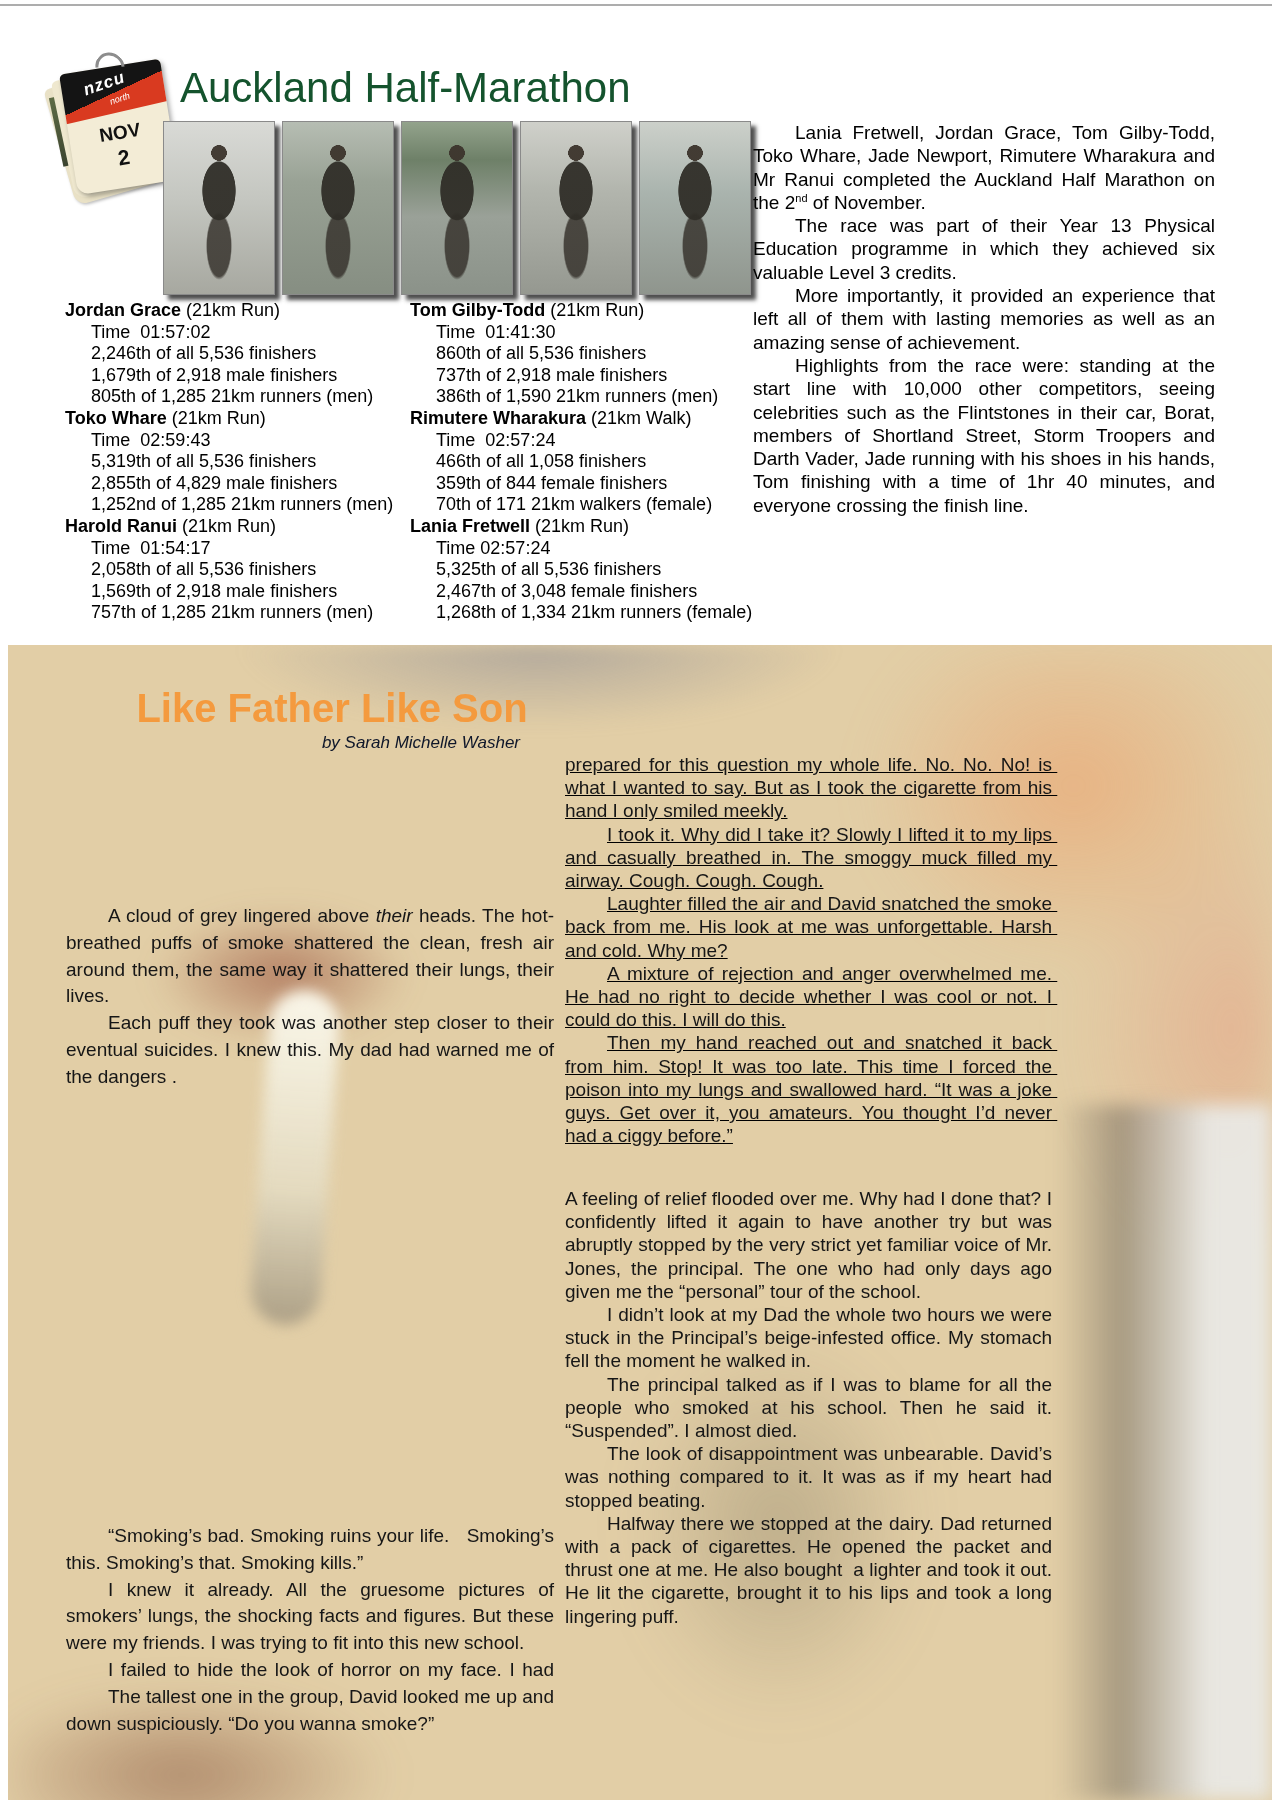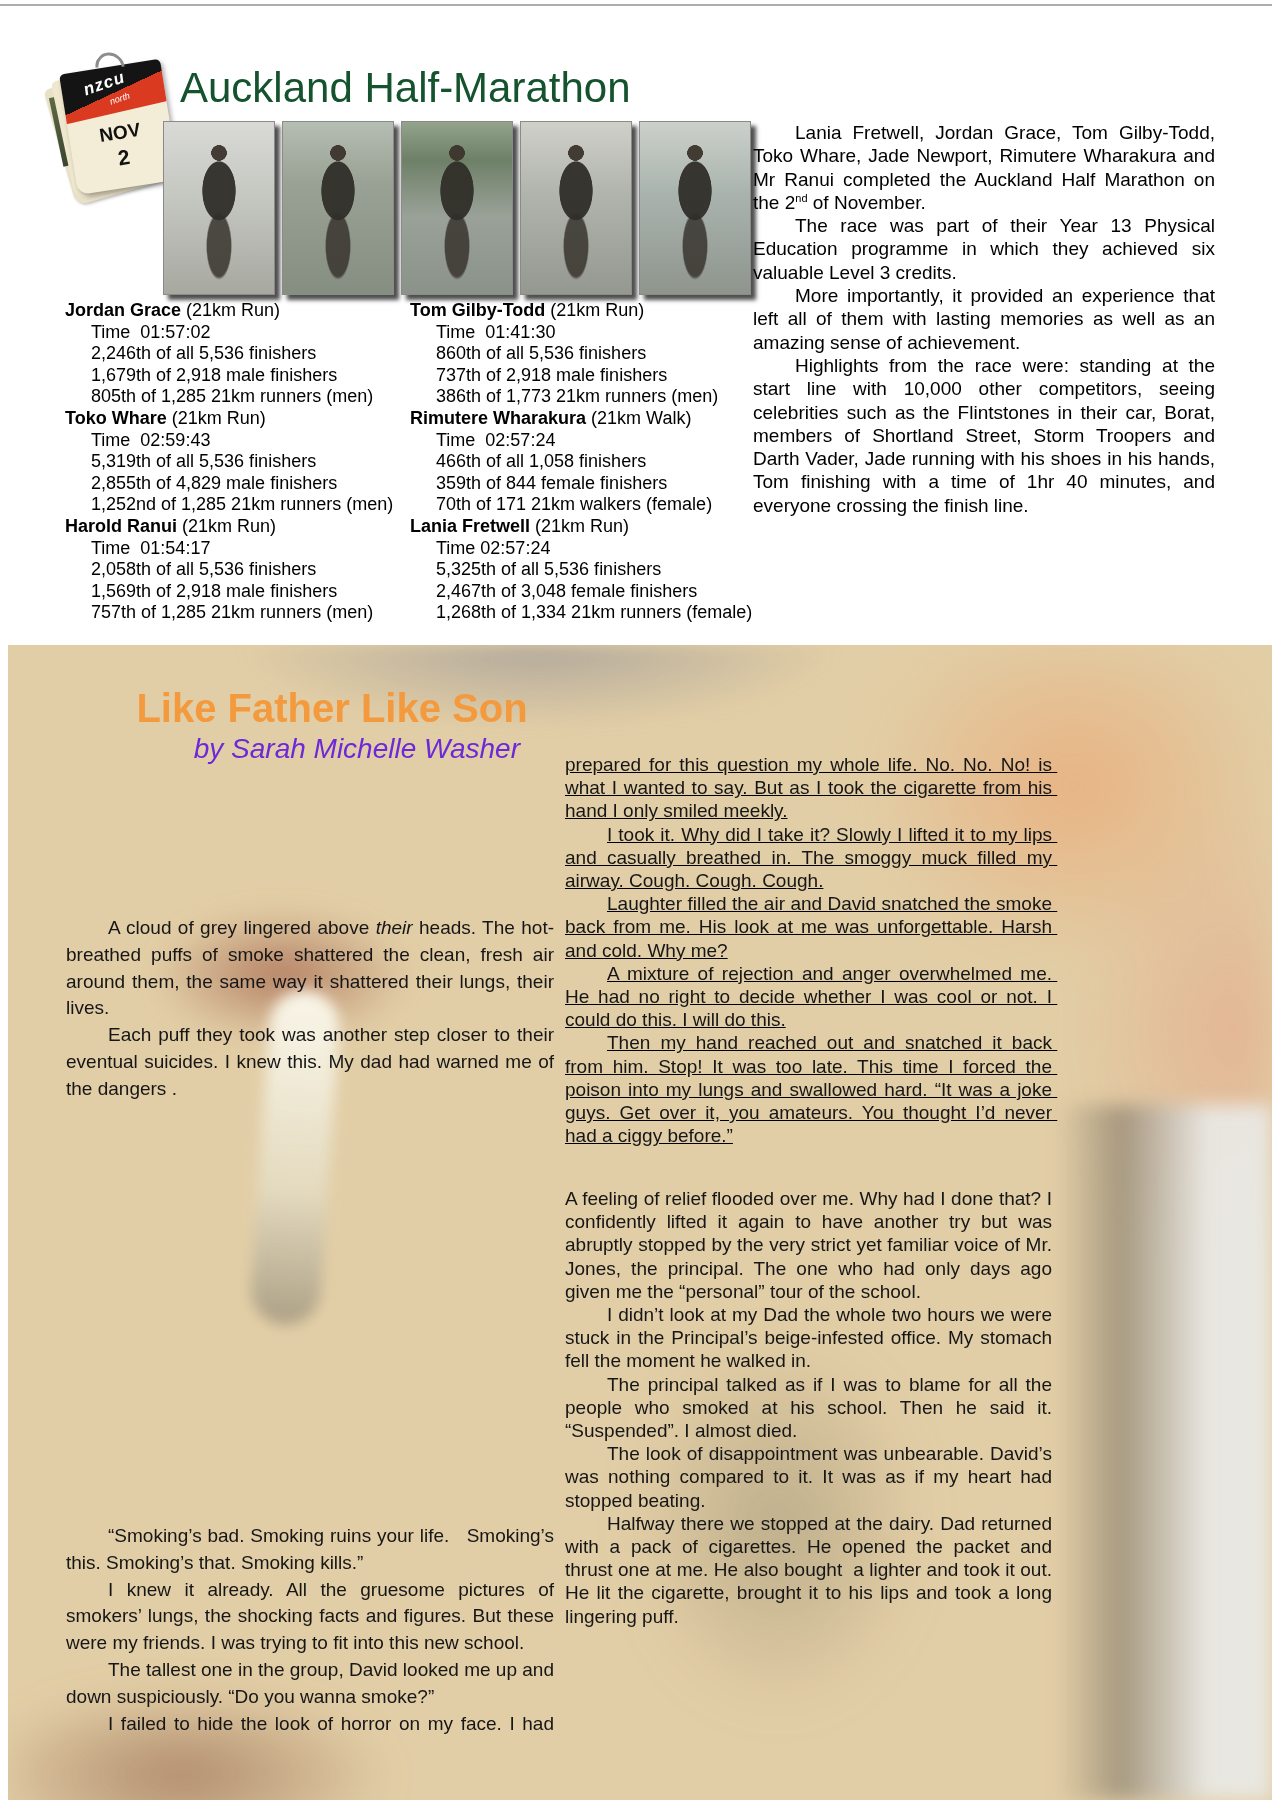--- a/index.html
+++ b/index.html
@@ -88,22 +88,22 @@
          filter:blur(9px); }
   .bg6 { left:0; bottom:-50px; width:580px; height:250px;
          background:radial-gradient(ellipse 300px 125px at 30% 70%, rgba(124,70,48,0.5), transparent 70%);
          filter:blur(20px); }
   .bg7 { left:550px; top:590px; width:440px; height:580px;
          background:radial-gradient(ellipse 210px 270px at 50% 50%, rgba(118,110,86,0.35), transparent 70%);
          filter:blur(26px); }
 
   .story-title { margin:0; padding-left:44px; text-align:center; font-size:40px; line-height:46px;
                  font-weight:bold; color:#f49a3e; }
-  .story-byline { margin:2px 34px 12px 0; text-align:right; font-size:28px; font-style:italic;
-                  color:#6d28d9; }
+  .story-byline { margin:2px 34px 12px 0; text-align:right; font-size:17px; font-style:italic;
+                  color:#0f172a; }
   .sp { margin:0; font-size:19px; text-align:justify; color:#161616; white-space:pre-wrap; }
   .ind { text-indent:42px; }
   .stretch { text-align-last:justify; }
   .lt .sp { line-height:26.8px; }
   .rt .sp { line-height:23.2px; }
   .story-left-top { position:absolute; left:58px; top:40px; width:488px; }
   .story-left-top .first { margin-top:150px; }
   .story-left-bottom { position:absolute; left:58px; top:878px; width:488px; }
   .story-right-top { position:absolute; left:557px; top:108px; width:487px;text-decoration:underline; }
   .story-right-bottom { position:absolute; left:557px; top:542px; width:487px; }
@@ -162,21 +162,21 @@
       <div class="rline">757th of 1,285 21km runners (men)</div>
     </div>
   </div>
 
   <div class="rescol c2">
     <div class="result">
       <div><span class="rname">Tom Gilby-Todd</span><span class="revent">(21km Run)</span></div>
       <div class="rline">Time  01:41:30</div>
       <div class="rline">860th of all 5,536 finishers</div>
       <div class="rline">737th of 2,918 male finishers</div>
-      <div class="rline">386th of 1,773 21km runners (men)</div>
+      <div class="rline">386th of 1,590 21km runners (men)</div>
     </div>
     <div class="result">
       <div><span class="rname">Rimutere Wharakura</span><span class="revent">(21km Walk)</span></div>
       <div class="rline">Time  02:57:24</div>
       <div class="rline">466th of all 1,058 finishers</div>
       <div class="rline">359th of 844 female finishers</div>
       <div class="rline">70th of 171 21km walkers (female)</div>
     </div>
     <div class="result">
       <div><span class="rname">Lania Fretwell</span><span class="revent">(21km Run)</span></div>
@@ -206,22 +206,22 @@
     <div class="story-left-top lt">
       <h2 class="story-title">Like Father Like Son</h2>
       <div class="story-byline">by Sarah Michelle Washer</div>
       <p class="sp ind first"><span>A cloud of grey lingered above </span><span class="ital">their</span><span> heads. The hot-breathed puffs of smoke shattered the clean, fresh air around them, the same way it shattered their lungs, their lives.</span></p>
       <p class="sp ind">Each puff they took was another step closer to their eventual suicides. I knew this. My dad had warned me of the dangers .</p>
     </div>
 
     <div class="story-left-bottom lt">
       <p class="sp ind">“Smoking’s bad. Smoking ruins your life.   Smoking’s this. Smoking’s that. Smoking kills.”</p>
       <p class="sp ind">I knew it already. All the gruesome pictures of smokers’ lungs, the shocking facts and figures. But these were my friends. I was trying to fit into this new school.</p>
+      <p class="sp ind stretch">I failed to hide the look of horror on my face. I had</p>
       <p class="sp ind">The tallest one in the group, David looked me up and down suspiciously. “Do you wanna smoke?”</p>
-      <p class="sp ind stretch">I failed to hide the look of horror on my face. I had</p>
     </div>
 
     <div class="story-right-top rt">
       <p class="sp">prepared for this question my whole life. No. No. No! is what I wanted to say. But as I took the cigarette from his hand I only smiled meekly.</p>
       <p class="sp ind">I took it. Why did I take it? Slowly I lifted it to my lips and casually breathed in. The smoggy muck filled my airway. Cough. Cough. Cough.</p>
       <p class="sp ind">Laughter filled the air and David snatched the smoke back from me. His look at me was unforgettable. Harsh and cold. Why me?</p>
       <p class="sp ind">A mixture of rejection and anger overwhelmed me. He had no right to decide whether I was cool or not. I could do this. I will do this.</p>
       <p class="sp ind">Then my hand reached out and snatched it back from him. Stop! It was too late. This time I forced the poison into my lungs and swallowed hard. “It was a joke guys. Get over it, you amateurs. You thought I’d never had a ciggy before.”</p>
     </div>
 

